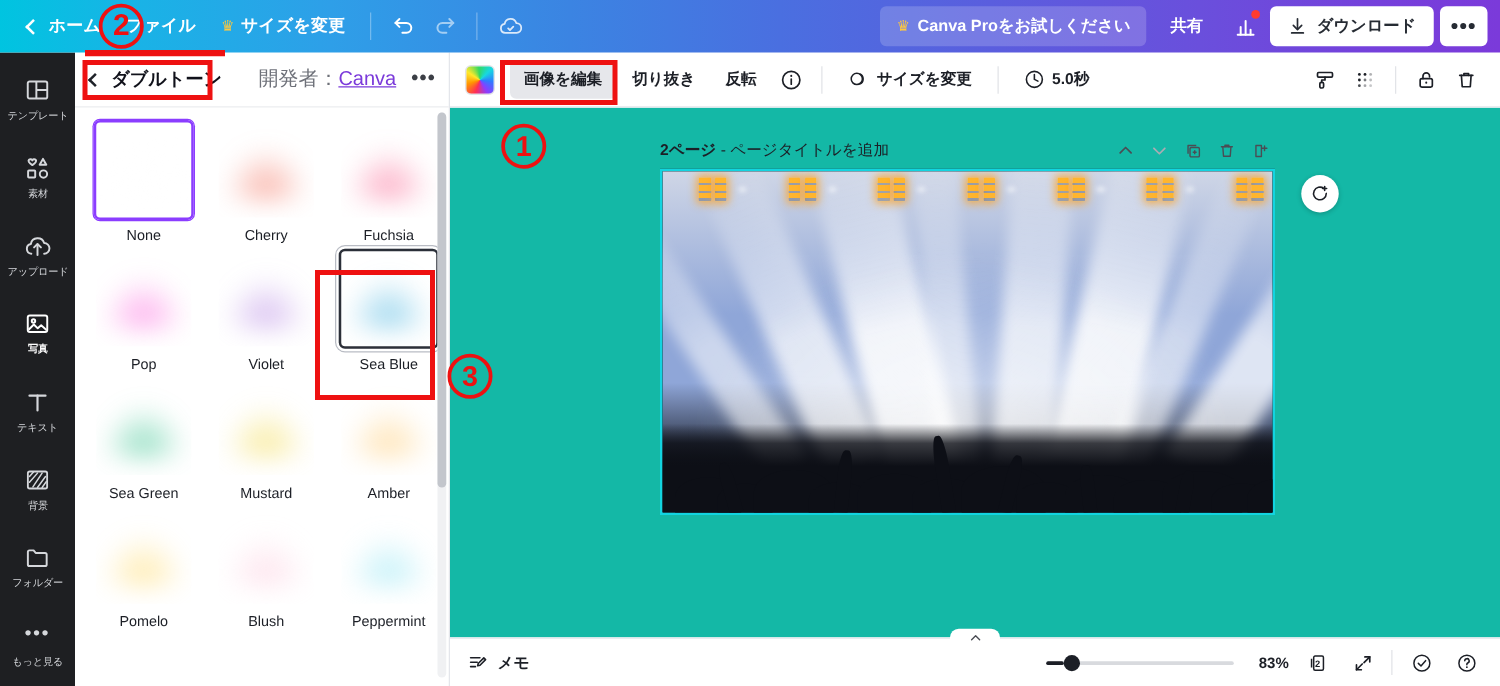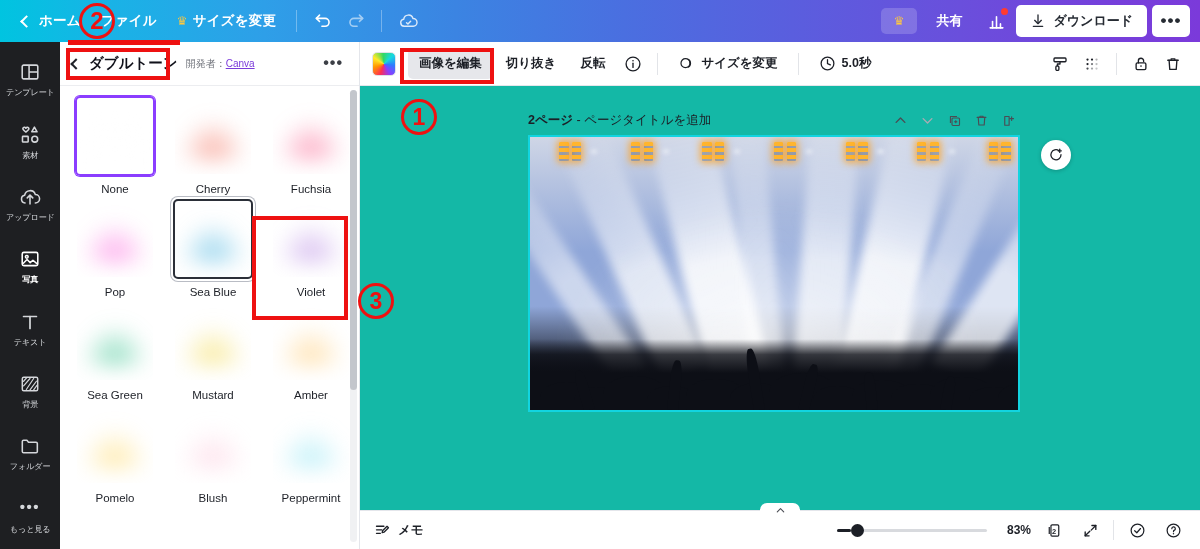--- a/index.html
+++ b/index.html
@@ -78,21 +78,21 @@
     position:absolute; left:60px; top:42px; width:300px; height:507px;
     background:#fff; border-right:1px solid #e4e6eb; z-index:3;
   }
   #panel-head{
     height:44px; display:flex; align-items:center; padding:0 12px;
     border-bottom:1px solid #ecedf0; gap:8px;
   }
   .panel-back{ display:flex; align-items:center; gap:9px; cursor:pointer; }
   .pb-chev{ width:8px; height:8px; border-left:2px solid #1f2229; border-bottom:2px solid #1f2229; transform:rotate(45deg); }
   .panel-title{ font-size:14.5px; font-weight:700; color:#10111a; white-space:nowrap; }
-  .panel-dev{ font-size:10px; color:#6e7179; white-space:nowrap; }
+  .panel-dev{ font-size:16px; color:#6e7179; white-space:nowrap;margin-left:21px; }
   .panel-dev a{ color:#7b3ada; text-decoration:underline; }
   .panel-more{ margin-left:auto; font-size:16px; font-weight:900; color:#3c3f46; line-height:.4; letter-spacing:1px; cursor:pointer; padding:4px; }
 
   #grid{
     position:absolute; left:0; top:44px; width:290px; height:463px;
     padding:10px 0 0 10px; display:grid;
     grid-template-columns:repeat(3,1fr); gap:2px 8px; align-content:start;
   }
   .preset{ width:90px; cursor:pointer; }
   .pv{
@@ -275,20 +275,21 @@
       <svg viewBox="0 0 24 24" fill="none" stroke="currentColor" stroke-width="1.8" stroke-linecap="round" stroke-linejoin="round">
           <path d="M6.5 18A4.5 4.5 0 0 1 6 9.06 6 6 0 0 1 17.7 8.2 4.4 4.4 0 0 1 18 18H6.5z"></path>
           <path d="M9.5 13.5l1.8 1.8 3.4-3.6"></path>
         </svg>
     </div>
   </div>
 
   <div class="tb-right">
     <div class="pro-btn">
       <span class="crown">♛</span>
+      <span>Canva Proをお試しください</span>
     </div>
     <div class="share-btn">
       <span>共有</span>
     </div>
     <div class="tb-icon chart-btn">
       <svg viewBox="0 0 24 24" fill="none" stroke="currentColor" stroke-width="2" stroke-linecap="round">
           <line x1="7" y1="20" x2="7" y2="12"></line>
           <line x1="12" y1="20" x2="12" y2="6"></line>
           <line x1="17" y1="20" x2="17" y2="15"></line>
           <line x1="4" y1="20" x2="20" y2="20"></line>
@@ -546,20 +547,57 @@
               <div class="head" style="left:40%;width:13%;height:42%;background:#2b1fa8;"></div>
               <div class="head" style="left:52%;width:16%;height:50%;background:#2b1fa8;"></div>
               <div class="head" style="left:65%;width:13%;height:40%;background:#2b1fa8;"></div>
               <div class="head" style="left:78%;width:16%;height:52%;background:#2b1fa8;"></div>
               <div class="head" style="left:90%;width:13%;height:42%;background:#2b1fa8;"></div>
             </div>
           </div>
         </div>
         <div class="p-lbl">Pop</div>
       </div>
+      <div class="preset">
+        <div class="pv">
+          <div class="pv-img">
+            <div class="sky" style="background:linear-gradient(180deg,#9a5ad4 0%,#8e57c9 42%,#8e57c9 62%,#3b2f6b 88%);"></div>
+            <div class="beams">
+              <div class="beam" style="left:21.5%;width:9%;transform:rotate(-30deg);background:linear-gradient(180deg,rgba(255,255,255,0) 0%,#b383e2 55%,#b383e2 100%);opacity:0.42;"></div>
+              <div class="beam" style="left:32.900000000000006%;width:13%;transform:rotate(-18deg);background:linear-gradient(180deg,rgba(255,255,255,0) 0%,#b383e2 55%,#b383e2 100%);opacity:0.56;"></div>
+              <div class="beam" style="left:43.35%;width:9%;transform:rotate(-7deg);background:linear-gradient(180deg,rgba(255,255,255,0) 0%,#b383e2 55%,#b383e2 100%);opacity:0.7;"></div>
+              <div class="beam" style="left:53.8%;width:13%;transform:rotate(4deg);background:linear-gradient(180deg,rgba(255,255,255,0) 0%,#b383e2 55%,#b383e2 100%);opacity:0.42;"></div>
+              <div class="beam" style="left:64.25%;width:9%;transform:rotate(15deg);background:linear-gradient(180deg,rgba(255,255,255,0) 0%,#b383e2 55%,#b383e2 100%);opacity:0.56;"></div>
+              <div class="beam" style="left:76.6%;width:13%;transform:rotate(28deg);background:linear-gradient(180deg,rgba(255,255,255,0) 0%,#b383e2 55%,#b383e2 100%);opacity:0.7;"></div>
+            </div>
+            <div style="position:absolute;left:0;right:0;top:18%;height:62%;background:radial-gradient(ellipse at 50% 95%,#b383e299 0%,transparent 62%);filter:blur(10px);"></div>
+            <div class="rig">
+              <div class="lamp" style="left:6%;"></div>
+              <div class="lamp" style="left:8.6%;"></div>
+              <div class="lamp" style="left:35.33333333333333%;"></div>
+              <div class="lamp" style="left:37.93333333333333%;"></div>
+              <div class="lamp" style="left:64.66666666666666%;"></div>
+              <div class="lamp" style="left:67.26666666666665%;"></div>
+              <div class="lamp" style="left:94%;"></div>
+              <div class="lamp" style="left:96.6%;"></div>
+            </div>
+            <div class="crowd" style="background:linear-gradient(180deg,transparent 0%,#3b2f6bcc 22%,#3b2f6b 48%);">
+              <div class="head" style="left:3%;width:15%;height:48%;background:#3b2f6b;"></div>
+              <div class="head" style="left:14%;width:13%;height:40%;background:#3b2f6b;"></div>
+              <div class="head" style="left:26%;width:16%;height:54%;background:#3b2f6b;"></div>
+              <div class="head" style="left:40%;width:13%;height:42%;background:#3b2f6b;"></div>
+              <div class="head" style="left:52%;width:16%;height:50%;background:#3b2f6b;"></div>
+              <div class="head" style="left:65%;width:13%;height:40%;background:#3b2f6b;"></div>
+              <div class="head" style="left:78%;width:16%;height:52%;background:#3b2f6b;"></div>
+              <div class="head" style="left:90%;width:13%;height:42%;background:#3b2f6b;"></div>
+            </div>
+          </div>
+        </div>
+        <div class="p-lbl">Violet</div>
+      </div>
       <div class="preset sel-dark">
         <div class="pv">
           <div class="pv-img">
             <div class="sky" style="background:linear-gradient(180deg,#1b8ec4 0%,#1a84bb 42%,#1a84bb 62%,#112a52 88%);"></div>
             <div class="beams">
               <div class="beam" style="left:21.5%;width:9%;transform:rotate(-30deg);background:linear-gradient(180deg,rgba(255,255,255,0) 0%,#3fb0de 55%,#3fb0de 100%);opacity:0.42;"></div>
               <div class="beam" style="left:32.900000000000006%;width:13%;transform:rotate(-18deg);background:linear-gradient(180deg,rgba(255,255,255,0) 0%,#3fb0de 55%,#3fb0de 100%);opacity:0.56;"></div>
               <div class="beam" style="left:43.35%;width:9%;transform:rotate(-7deg);background:linear-gradient(180deg,rgba(255,255,255,0) 0%,#3fb0de 55%,#3fb0de 100%);opacity:0.7;"></div>
               <div class="beam" style="left:53.8%;width:13%;transform:rotate(4deg);background:linear-gradient(180deg,rgba(255,255,255,0) 0%,#3fb0de 55%,#3fb0de 100%);opacity:0.42;"></div>
               <div class="beam" style="left:64.25%;width:9%;transform:rotate(15deg);background:linear-gradient(180deg,rgba(255,255,255,0) 0%,#3fb0de 55%,#3fb0de 100%);opacity:0.56;"></div>
@@ -582,57 +620,20 @@
               <div class="head" style="left:26%;width:16%;height:54%;background:#112a52;"></div>
               <div class="head" style="left:40%;width:13%;height:42%;background:#112a52;"></div>
               <div class="head" style="left:52%;width:16%;height:50%;background:#112a52;"></div>
               <div class="head" style="left:65%;width:13%;height:40%;background:#112a52;"></div>
               <div class="head" style="left:78%;width:16%;height:52%;background:#112a52;"></div>
               <div class="head" style="left:90%;width:13%;height:42%;background:#112a52;"></div>
             </div>
           </div>
         </div>
         <div class="p-lbl">Sea Blue</div>
-      </div>
-      <div class="preset">
-        <div class="pv">
-          <div class="pv-img">
-            <div class="sky" style="background:linear-gradient(180deg,#9a5ad4 0%,#8e57c9 42%,#8e57c9 62%,#3b2f6b 88%);"></div>
-            <div class="beams">
-              <div class="beam" style="left:21.5%;width:9%;transform:rotate(-30deg);background:linear-gradient(180deg,rgba(255,255,255,0) 0%,#b383e2 55%,#b383e2 100%);opacity:0.42;"></div>
-              <div class="beam" style="left:32.900000000000006%;width:13%;transform:rotate(-18deg);background:linear-gradient(180deg,rgba(255,255,255,0) 0%,#b383e2 55%,#b383e2 100%);opacity:0.56;"></div>
-              <div class="beam" style="left:43.35%;width:9%;transform:rotate(-7deg);background:linear-gradient(180deg,rgba(255,255,255,0) 0%,#b383e2 55%,#b383e2 100%);opacity:0.7;"></div>
-              <div class="beam" style="left:53.8%;width:13%;transform:rotate(4deg);background:linear-gradient(180deg,rgba(255,255,255,0) 0%,#b383e2 55%,#b383e2 100%);opacity:0.42;"></div>
-              <div class="beam" style="left:64.25%;width:9%;transform:rotate(15deg);background:linear-gradient(180deg,rgba(255,255,255,0) 0%,#b383e2 55%,#b383e2 100%);opacity:0.56;"></div>
-              <div class="beam" style="left:76.6%;width:13%;transform:rotate(28deg);background:linear-gradient(180deg,rgba(255,255,255,0) 0%,#b383e2 55%,#b383e2 100%);opacity:0.7;"></div>
-            </div>
-            <div style="position:absolute;left:0;right:0;top:18%;height:62%;background:radial-gradient(ellipse at 50% 95%,#b383e299 0%,transparent 62%);filter:blur(10px);"></div>
-            <div class="rig">
-              <div class="lamp" style="left:6%;"></div>
-              <div class="lamp" style="left:8.6%;"></div>
-              <div class="lamp" style="left:35.33333333333333%;"></div>
-              <div class="lamp" style="left:37.93333333333333%;"></div>
-              <div class="lamp" style="left:64.66666666666666%;"></div>
-              <div class="lamp" style="left:67.26666666666665%;"></div>
-              <div class="lamp" style="left:94%;"></div>
-              <div class="lamp" style="left:96.6%;"></div>
-            </div>
-            <div class="crowd" style="background:linear-gradient(180deg,transparent 0%,#3b2f6bcc 22%,#3b2f6b 48%);">
-              <div class="head" style="left:3%;width:15%;height:48%;background:#3b2f6b;"></div>
-              <div class="head" style="left:14%;width:13%;height:40%;background:#3b2f6b;"></div>
-              <div class="head" style="left:26%;width:16%;height:54%;background:#3b2f6b;"></div>
-              <div class="head" style="left:40%;width:13%;height:42%;background:#3b2f6b;"></div>
-              <div class="head" style="left:52%;width:16%;height:50%;background:#3b2f6b;"></div>
-              <div class="head" style="left:65%;width:13%;height:40%;background:#3b2f6b;"></div>
-              <div class="head" style="left:78%;width:16%;height:52%;background:#3b2f6b;"></div>
-              <div class="head" style="left:90%;width:13%;height:42%;background:#3b2f6b;"></div>
-            </div>
-          </div>
-        </div>
-        <div class="p-lbl">Violet</div>
       </div>
       <div class="preset">
         <div class="pv">
           <div class="pv-img">
             <div class="sky" style="background:linear-gradient(180deg,#119a66 0%,#0f8f60 42%,#0f8f60 62%,#2b1f63 88%);"></div>
             <div class="beams">
               <div class="beam" style="left:21.5%;width:9%;transform:rotate(-30deg);background:linear-gradient(180deg,rgba(255,255,255,0) 0%,#2fc08a 55%,#2fc08a 100%);opacity:0.42;"></div>
               <div class="beam" style="left:32.900000000000006%;width:13%;transform:rotate(-18deg);background:linear-gradient(180deg,rgba(255,255,255,0) 0%,#2fc08a 55%,#2fc08a 100%);opacity:0.56;"></div>
               <div class="beam" style="left:43.35%;width:9%;transform:rotate(-7deg);background:linear-gradient(180deg,rgba(255,255,255,0) 0%,#2fc08a 55%,#2fc08a 100%);opacity:0.7;"></div>
               <div class="beam" style="left:53.8%;width:13%;transform:rotate(4deg);background:linear-gradient(180deg,rgba(255,255,255,0) 0%,#2fc08a 55%,#2fc08a 100%);opacity:0.42;"></div>

